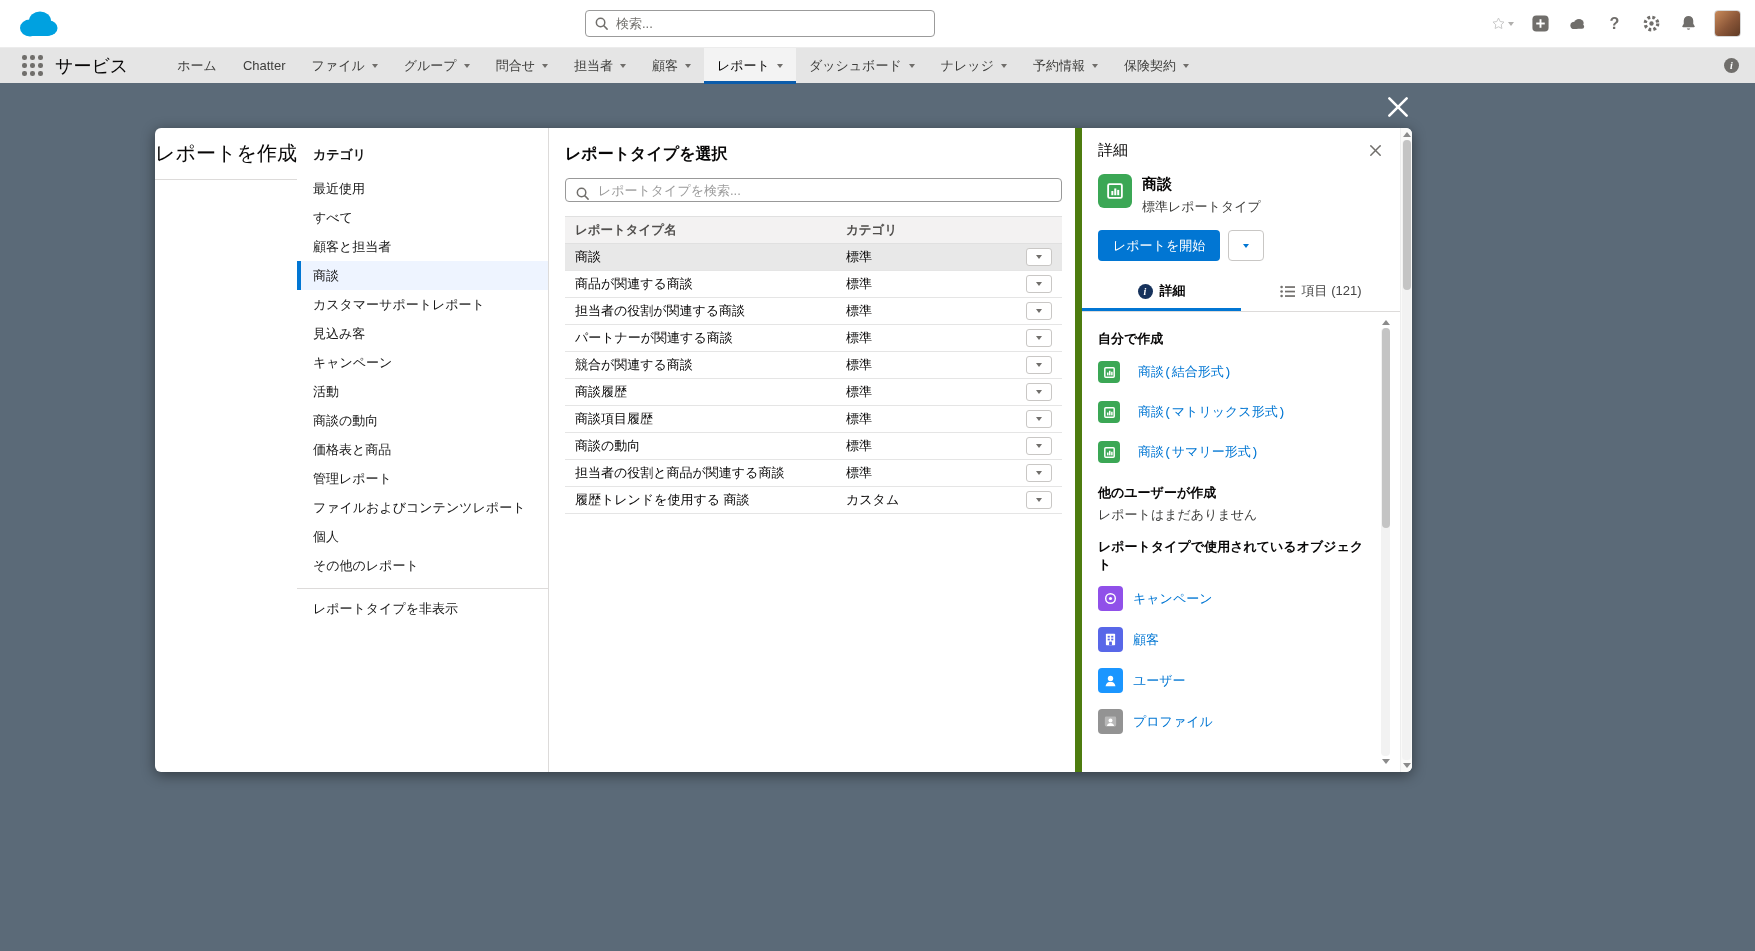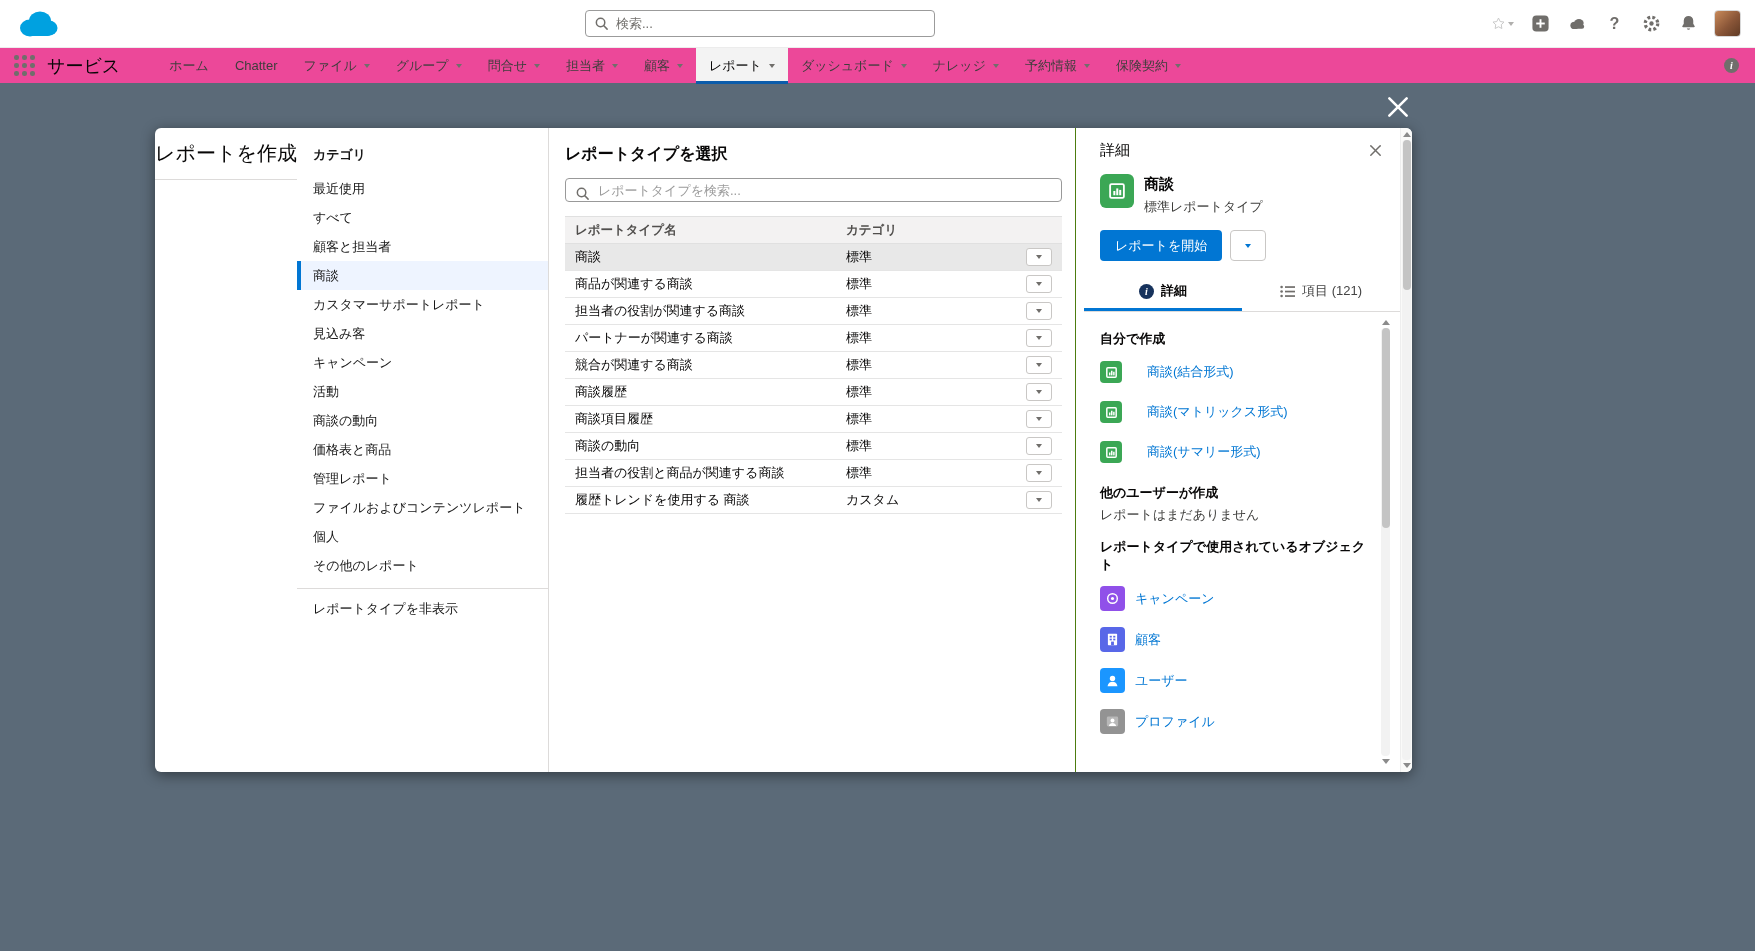--- a/index.html
+++ b/index.html
@@ -28,21 +28,21 @@
   .hicon{ width:22px; height:22px; display:flex; align-items:center; justify-content:center; cursor:pointer; }
   .hicon svg{ width:19px; height:19px; }
   .star-caret{ display:flex; align-items:center; gap:3px; opacity:.55; }
   .avatar{ width:27px; height:27px; border-radius:4px;
     background:linear-gradient(135deg,#c98a5a 0%,#8a5638 55%,#5f3a24 100%); border:1px solid #d8d8d8; cursor:pointer;}
   .caret-sm{ width:0; height:0; border-left:3.5px solid transparent; border-right:3.5px solid transparent; border-top:4px solid #706e6b; }
   .caret-blue{ border-top-color:#0176d3; }
   
   .app-nav{
     position:absolute; top:47px; left:0; width:100%; height:36px;
-    background:#ec4899; border-top:1px solid #ececec; display:flex; align-items:center; padding:0 6px;
+    background:#e5e5e5; border-top:1px solid #ececec; display:flex; align-items:center; padding:0 14px;
   }
   .waffle{ width:21px; height:21px; display:grid; grid-template-columns:repeat(3,1fr); gap:3px; margin:0 12px 0 8px; cursor:pointer; }
   .waffle span{ width:4.5px; height:4.5px; border-radius:50%; background:#706e6b; }
   .app-name{ font-size:18px; color:#080707; margin-right:36px; white-space:nowrap; }
   .nav-tabs{ display:flex; list-style:none; height:36px; }
   .nav-tab{
     display:flex; align-items:center; gap:7px; padding:0 13px; font-size:13px;
     color:#3e3e3c; cursor:pointer; height:36px; white-space:nowrap;
   }
   .nav-tab.active{ background:#f3f3f3; box-shadow:inset 0 -3px 0 #0b5cab; color:#080707; }
@@ -89,21 +89,21 @@
   .rt-table tbody td{ height:27px; padding:0 10px; border-bottom:1px solid #e5e5e5; color:#080707; }
   .rt-table tbody tr{ cursor:pointer; }
   .rt-table tbody tr.selected td{ background:#e8e8e8; }
   .col-cat{ width:180px; }
   .col-act{ width:40px; text-align:right; }
   .row-dd{
     width:26px; height:18px; background:#fff; border:1px solid #c9c7c5; border-radius:3px;
     display:inline-flex; align-items:center; justify-content:center; cursor:pointer; vertical-align:middle;
   }
   
-  .details{ width:325px; border-left:1px solid #4d7c0f; display:flex; flex-direction:column; min-height:0;padding-left:8px; }
+  .details{ width:325px; border-left:7px solid #4d7c0f; display:flex; flex-direction:column; min-height:0; }
   .details-header{ display:flex; align-items:center; justify-content:space-between; padding:13px 16px 6px; }
   .details-header h2{ font-size:15px; font-weight:normal; color:#080707; }
   .panel-close{ width:18px; height:18px; cursor:pointer; display:flex; align-items:center; justify-content:center; }
   .entity{ display:flex; gap:10px; padding:8px 16px 2px; }
   .entity-icon{ width:34px; height:34px; border-radius:6px; background:#3ba755; display:flex; align-items:center; justify-content:center; flex:0 0 auto; }
   .entity-name{ font-size:15px; font-weight:bold; color:#080707; padding-top:1px; }
   .entity-sub{ font-size:13px; color:#3e3e3c; margin-top:4px; }
   .actions{ display:flex; gap:8px; padding:12px 16px 8px; }
   .btn-primary{
     background:#0176d3; color:#fff; border:none; border-radius:4px; height:31px;
@@ -117,21 +117,21 @@
   .dtab{ flex:1; display:flex; align-items:center; justify-content:center; gap:7px;
     padding:9px 0 11px; font-size:13px; color:#444; cursor:pointer; }
   .dtab.active{ font-weight:bold; color:#080707; box-shadow:inset 0 -3px 0 #0176d3; }
   .info-badge{ width:15px; height:15px; border-radius:50%; background:#16325c; color:#fff;
     display:flex; align-items:center; justify-content:center; font-size:10px; font-weight:bold;
     font-family:"Liberation Serif", serif; font-style:italic; }
   .list-glyph{ width:15px; height:13px; }
   .details-scrollwrap{ position:relative; flex:1; overflow:hidden; }
   .detail-scroll{ padding:6px 34px 10px 16px; font-size:13px; }
   .detail-scroll h3{ font-size:13px; font-weight:bold; color:#080707; margin:12px 0 4px; }
-  .link-row{ display:flex; align-items:center; gap:25px; padding:9px 0; cursor:pointer; }
+  .link-row{ display:flex; align-items:center; gap:18px; padding:9px 0; cursor:pointer;font-family:Liberation Mono, monospace; }
   .mini-icon{ width:22px; height:22px; border-radius:4px; display:flex; align-items:center; justify-content:center; flex:0 0 auto; }
   .mini-icon.report{ background:#3ba755; }
   .blue-link{ color:#0176d3; }
   .empty-text{ color:#3e3e3c; margin:3px 0 14px; }
   .wrap-head{ line-height:1.4; }
   .obj-row{ display:flex; align-items:center; gap:10px; padding:8px 0; cursor:pointer; }
   .obj-icon{ width:25px; height:25px; border-radius:4px; display:flex; align-items:center; justify-content:center; flex:0 0 auto; }
   .obj-icon.campaign{ background:#9050e9; }
   .obj-icon.account{ background:#5867e8; }
   .obj-icon.user{ background:#1b96ff; }

